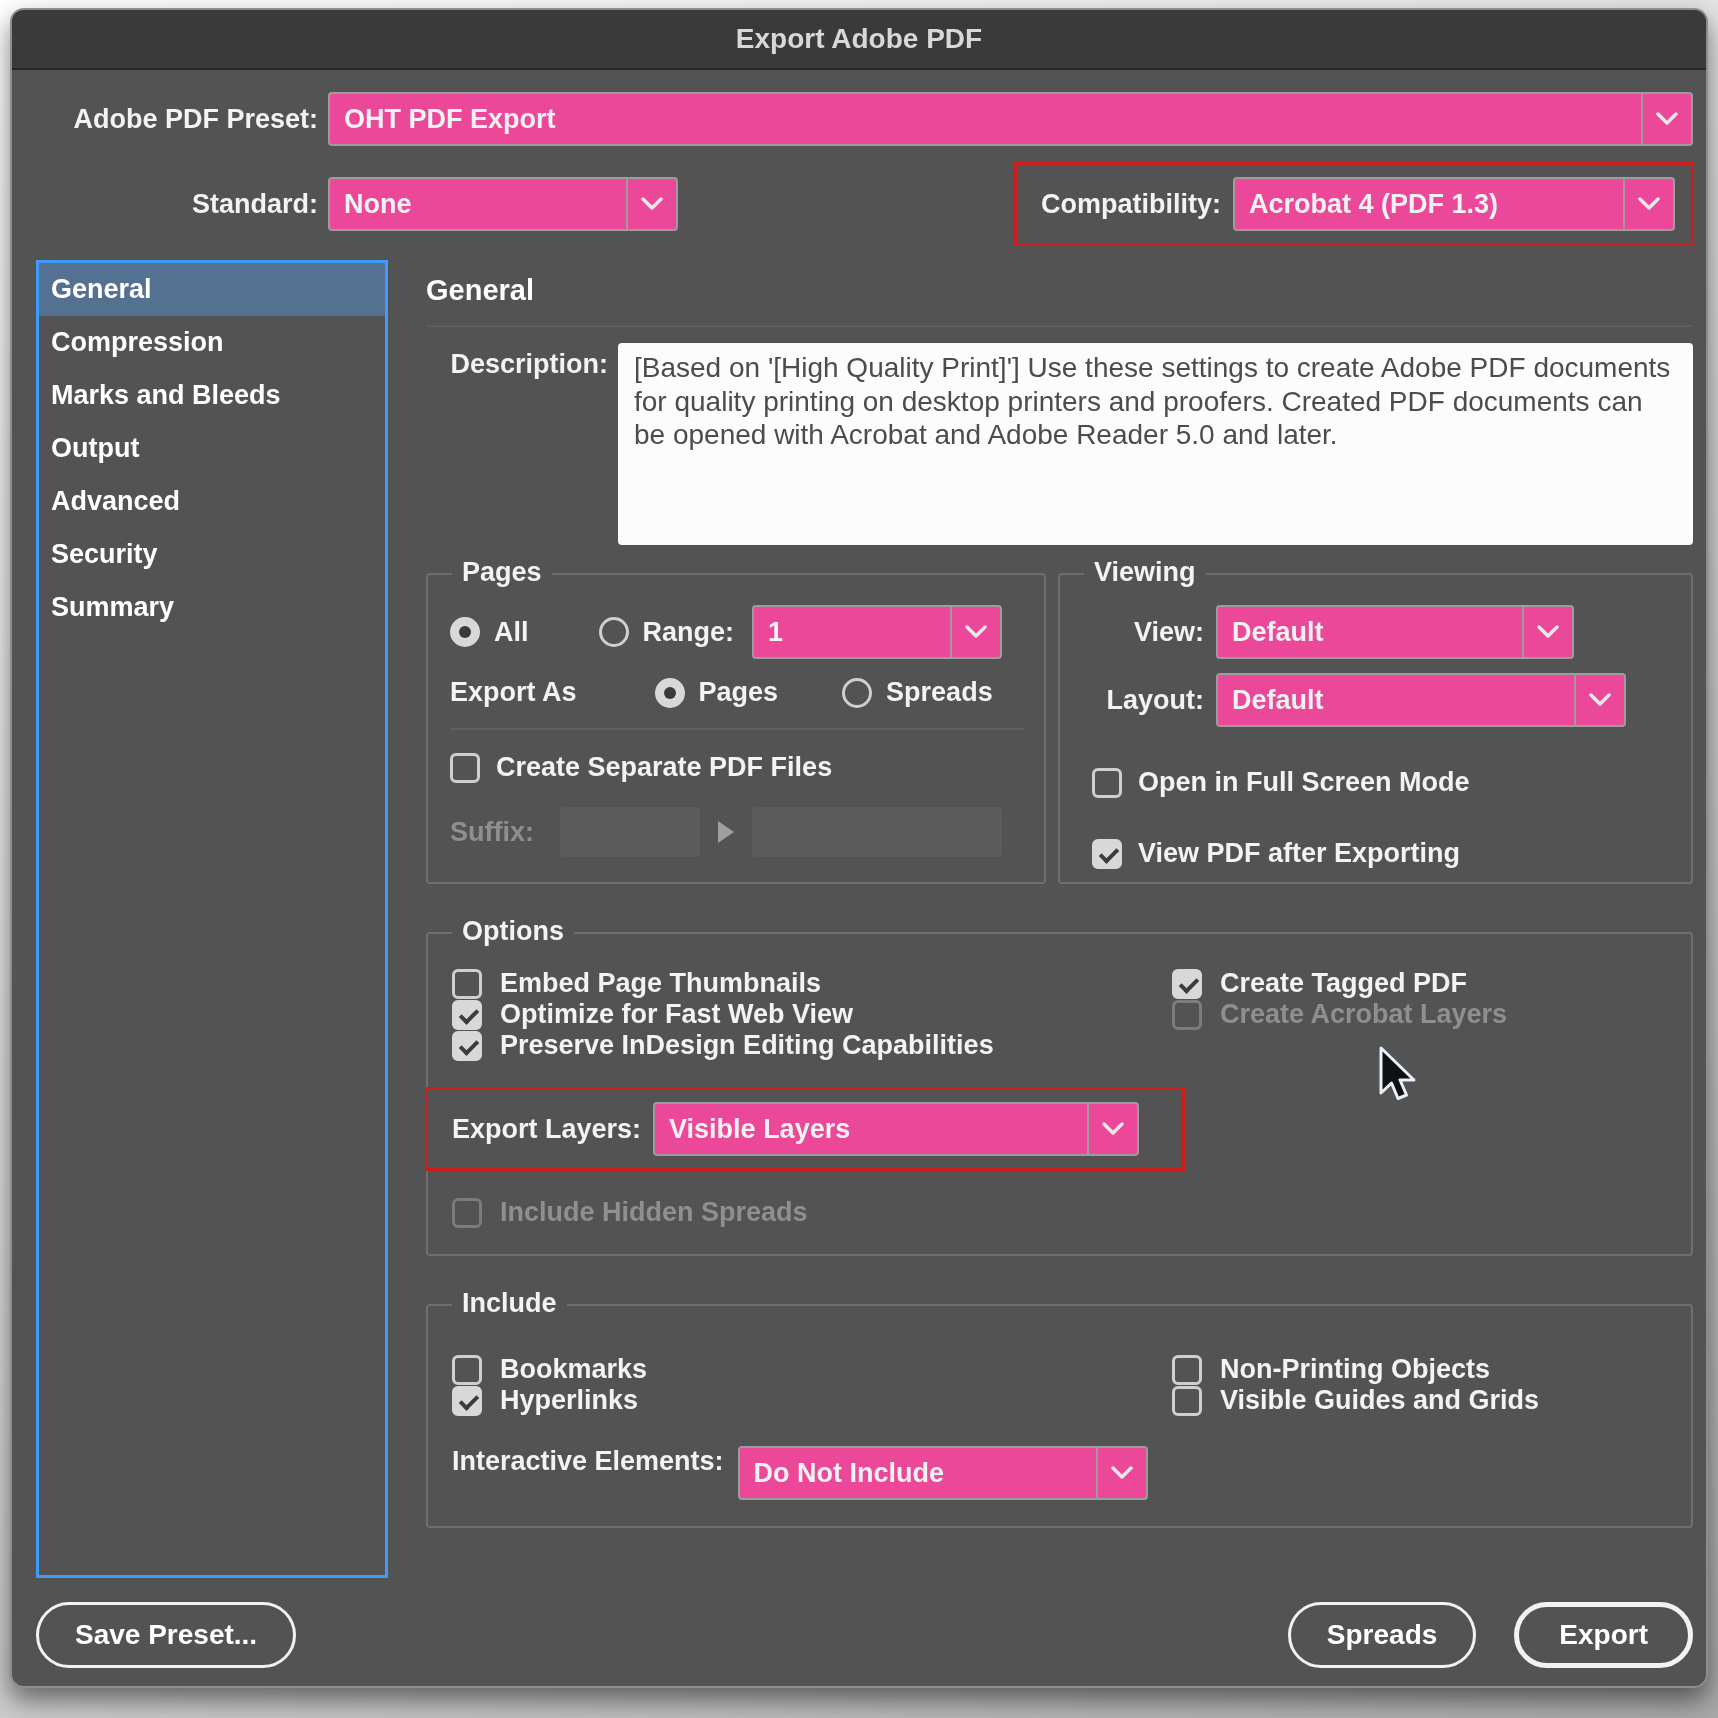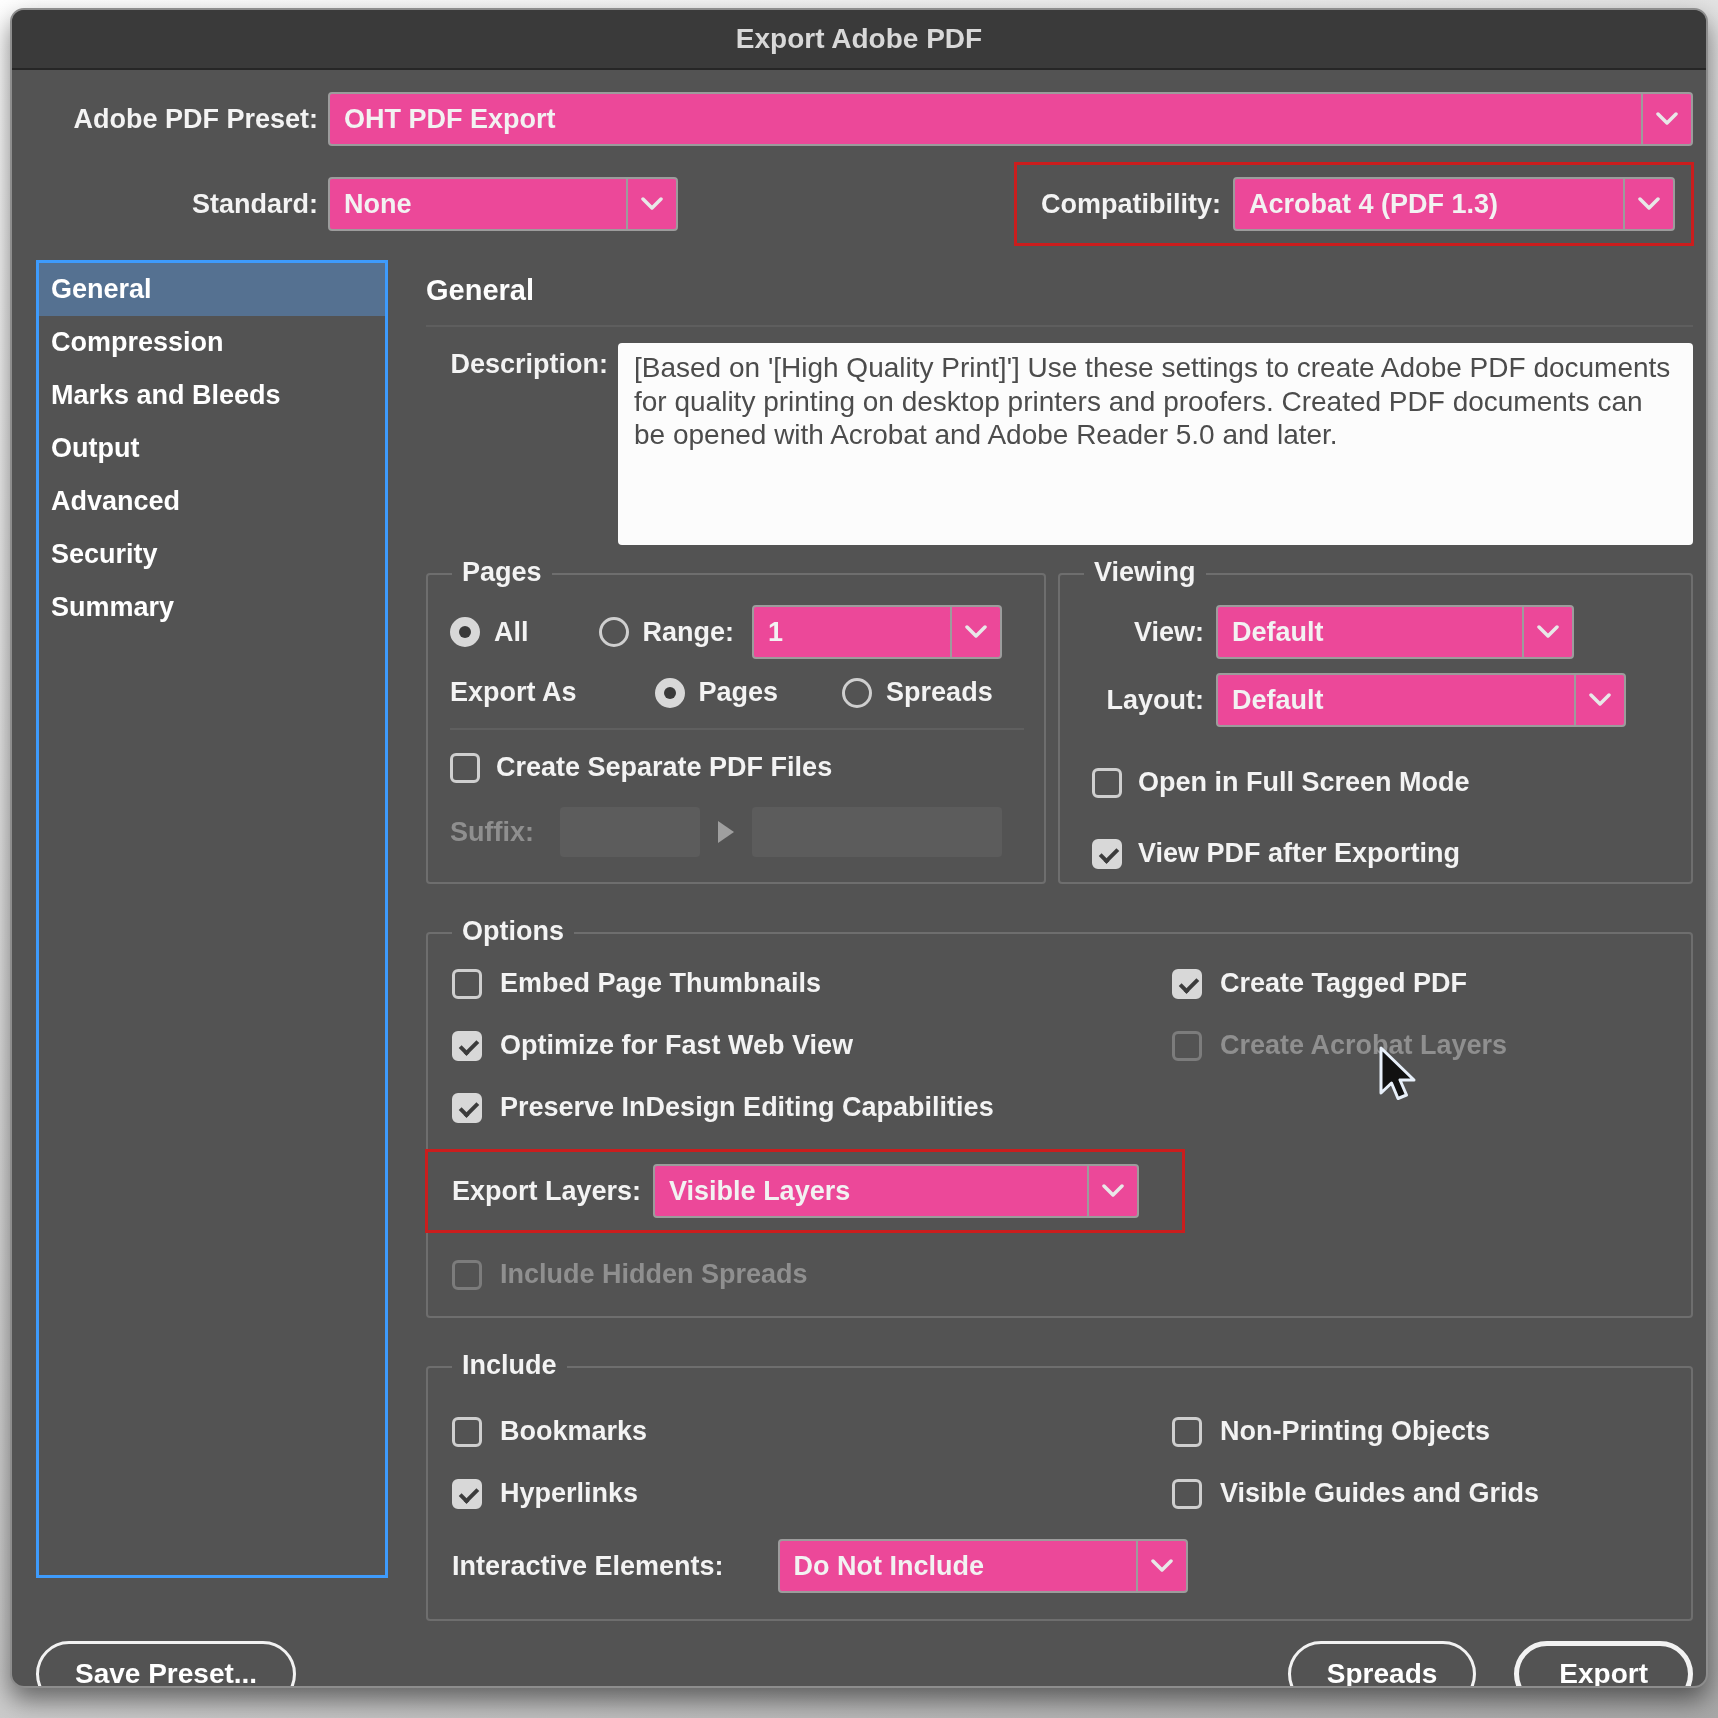--- a/index.html
+++ b/index.html
@@ -110,27 +110,27 @@
   .cb.disabled { border-color:#7c7c7c; }
 
   .pdivider { height:2px; background:#5f5f5f; margin:20px 2px 0 0; }
   .ghost-field { background:#5c5c5c; border-radius:4px; height:50px; }
   .tri {
     width:0; height:0; border-left:16px solid #9f9f9f;
     border-top:11px solid transparent; border-bottom:11px solid transparent;
   }
 
   .group.options { margin-top:48px; padding:34px 18px 26px 24px; }
-  .opt-grid { display:grid; grid-template-columns:706px 1fr; row-gap:31px; align-items:center; }
+  .opt-grid { display:grid; grid-template-columns:706px 1fr; align-items:center; }
   .cbrow { display:flex; align-items:center; gap:18px; }
   .export-layers-box { margin-top:26px; margin-left:-27px; width:760px; }
   .ihs-row { margin-top:26px; }
 
   .group.include { margin-top:48px; padding:48px 18px 26px 24px; }
-  .interactive-row { margin-top:30px; display:flex; align-items:center;gap:40px; }
+  .interactive-row { margin-top:30px; display:flex; align-items:flex-start; }
 
   .footer { display:flex; align-items:center; margin-top:auto; padding-top:20px; }
   .btn {
     height:66px; border-radius:34px; border:3px solid #f2f2f2; background:transparent;
     color:#ffffff; font-size:28px; font-weight:600; padding:0 36px;
     font-family:"Liberation Sans", sans-serif; cursor:default;
   }
   .btn.primary { border-width:5px; padding:0 40px; }
   .btn.cancel { margin-left:auto; }
   .btn.export { margin-left:38px; }

